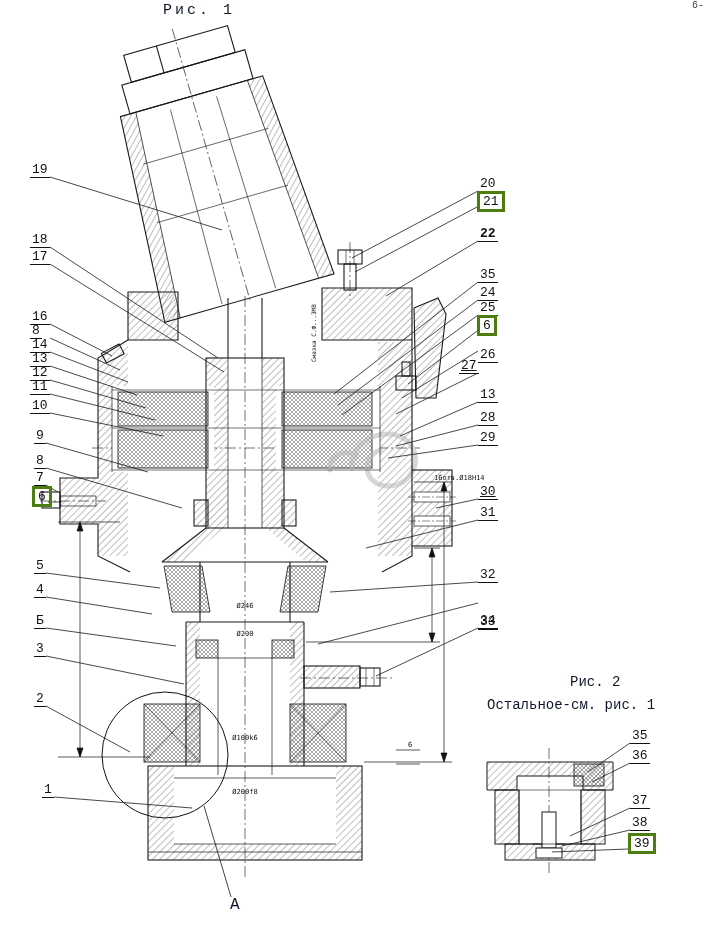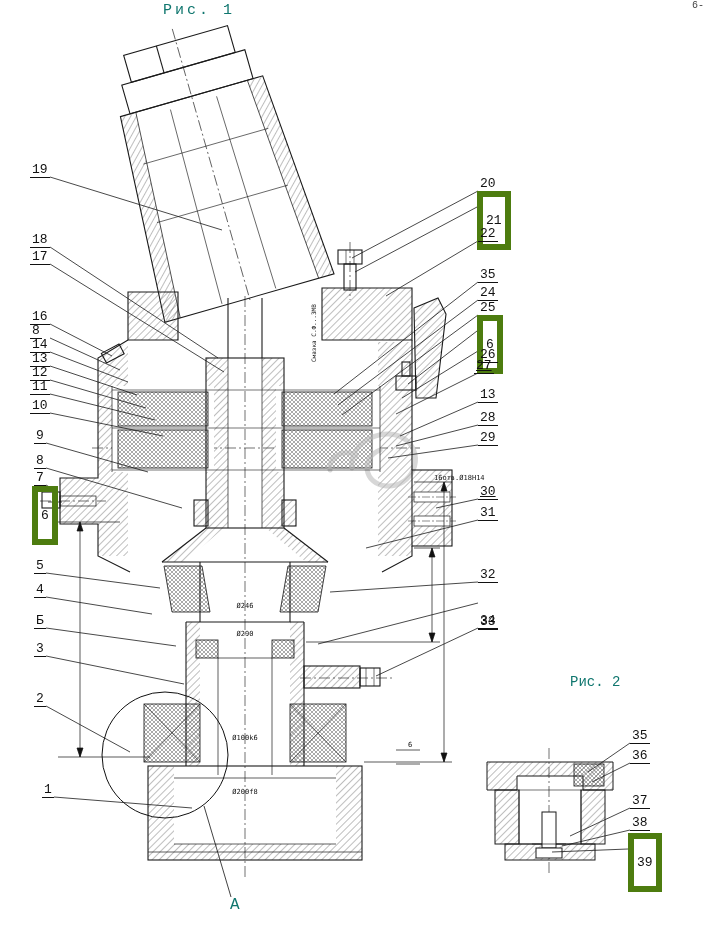--- a/index.html
+++ b/index.html
@@ -3,22 +3,22 @@
 <meta charset="utf-8">
 <style>
   html,body{margin:0;padding:0;background:#fff;}
   .page{position:relative;width:713px;height:933px;background:#fff;overflow:hidden;
         font-family:"Liberation Mono","DejaVu Sans Mono",monospace;}
   svg{position:absolute;left:0;top:0;}
   #drawing-svg{z-index:1;}
   #leader-svg{z-index:2;pointer-events:none;}
   .callout{position:absolute;z-index:3;font:13px "Liberation Mono",monospace;color:#111;
            line-height:15px;padding:0 2px;border-bottom:1px solid #111;white-space:nowrap;background:transparent;}
-  .callout.boxed{border:6px solid #4d7c0f;padding:16px 3px;}
-  .note{position:absolute;z-index:3;color:#0f766e;white-space:pre;}
+  .callout.boxed{border:3px solid #4d7c0f;padding:0 3px;}
+  .note{position:absolute;z-index:3;color:#0f172a;white-space:pre;}
   .lbl{font-family:"DejaVu Sans Mono",monospace;fill:#111;}
 </style>
 </head>
 <body>
 
 <div class="page">
 
   <svg id="drawing-svg" width="713" height="933" viewBox="0 0 713 933">
     <defs>
       <pattern id="hatch" width="5" height="5" patternUnits="userSpaceOnUse" patternTransform="rotate(45)">
@@ -296,39 +296,40 @@
       <div class="callout" style="left: 34px; top: 470px;">7</div>
       <div class="callout boxed" style="left: 32px; top: 486px;">6</div>
       <div class="callout" style="left: 34px; top: 558px;">5</div>
       <div class="callout" style="left: 34px; top: 582px;">4</div>
       <div class="callout" style="left: 34px; top: 613px;">Б</div>
       <div class="callout" style="left: 34px; top: 641px;">3</div>
       <div class="callout" style="left: 34px; top: 691px;">2</div>
       <div class="callout" style="left: 42px; top: 782px;">1</div>
       <div class="callout" style="left: 478px; top: 176px;">20</div>
       <div class="callout boxed" style="left: 477px; top: 191px;">21</div>
-      <div class="callout" style="left: 478px; top: 226px;">22</div>
+      <div class="callout" style="left: 478px; top: 226px; font-weight: bold;">22</div>
       <div class="callout" style="left: 478px; top: 267px;">35</div>
       <div class="callout" style="left: 478px; top: 285px;">24</div>
       <div class="callout" style="left: 478px; top: 300px;">25</div>
       <div class="callout boxed" style="left: 477px; top: 315px;">6</div>
       <div class="callout" style="left: 478px; top: 336px; margin-top: 11px;">26</div>
-      <div class="callout" style="left: 474px; top: 358px; text-decoration: underline;">27</div>
+      <div class="callout" style="left: 459px; top: 358px; text-decoration: underline;">27</div>
       <div class="callout" style="left: 478px; top: 387px;">13</div>
       <div class="callout" style="left: 478px; top: 410px;">28</div>
       <div class="callout" style="left: 478px; top: 430px;">29</div>
       <div class="callout" style="left: 478px; top: 484px; text-decoration: underline;">30</div>
       <div class="callout" style="left: 478px; top: 505px;">31</div>
       <div class="callout" style="left: 478px; top: 567px;">32</div>
       <div class="callout" style="left: 478px; top: 614px;">33</div>
       <div class="callout" style="left: 478px; top: 613px;">34</div>
       <div class="callout" style="left: 630px; top: 728px;">35</div>
       <div class="callout" style="left: 630px; top: 748px;">36</div>
       <div class="callout" style="left: 630px; top: 793px;">37</div>
       <div class="callout" style="left: 630px; top: 815px;">38</div>
       <div class="callout boxed" style="left: 628px; top: 833px;">39</div>
     </div>
 
   <div class="note" style="left:163px;top:2px;font-size:15px;letter-spacing:3px;">Рис. 1</div>
   <div class="note" style="left:570px;top:674px;font-size:14px;">Рис. 2</div>
+  <div class="note" style="left:487px;top:697px;font-size:14px;">Остальное-см. рис. 1</div>
   <div class="note" style="left:230px;top:896px;font-size:16px;">А</div>
   <div class="note" style="left:692px;top:0px;font-size:10px;color:#444;">6-</div>
 </div>
 
 </body></html>

